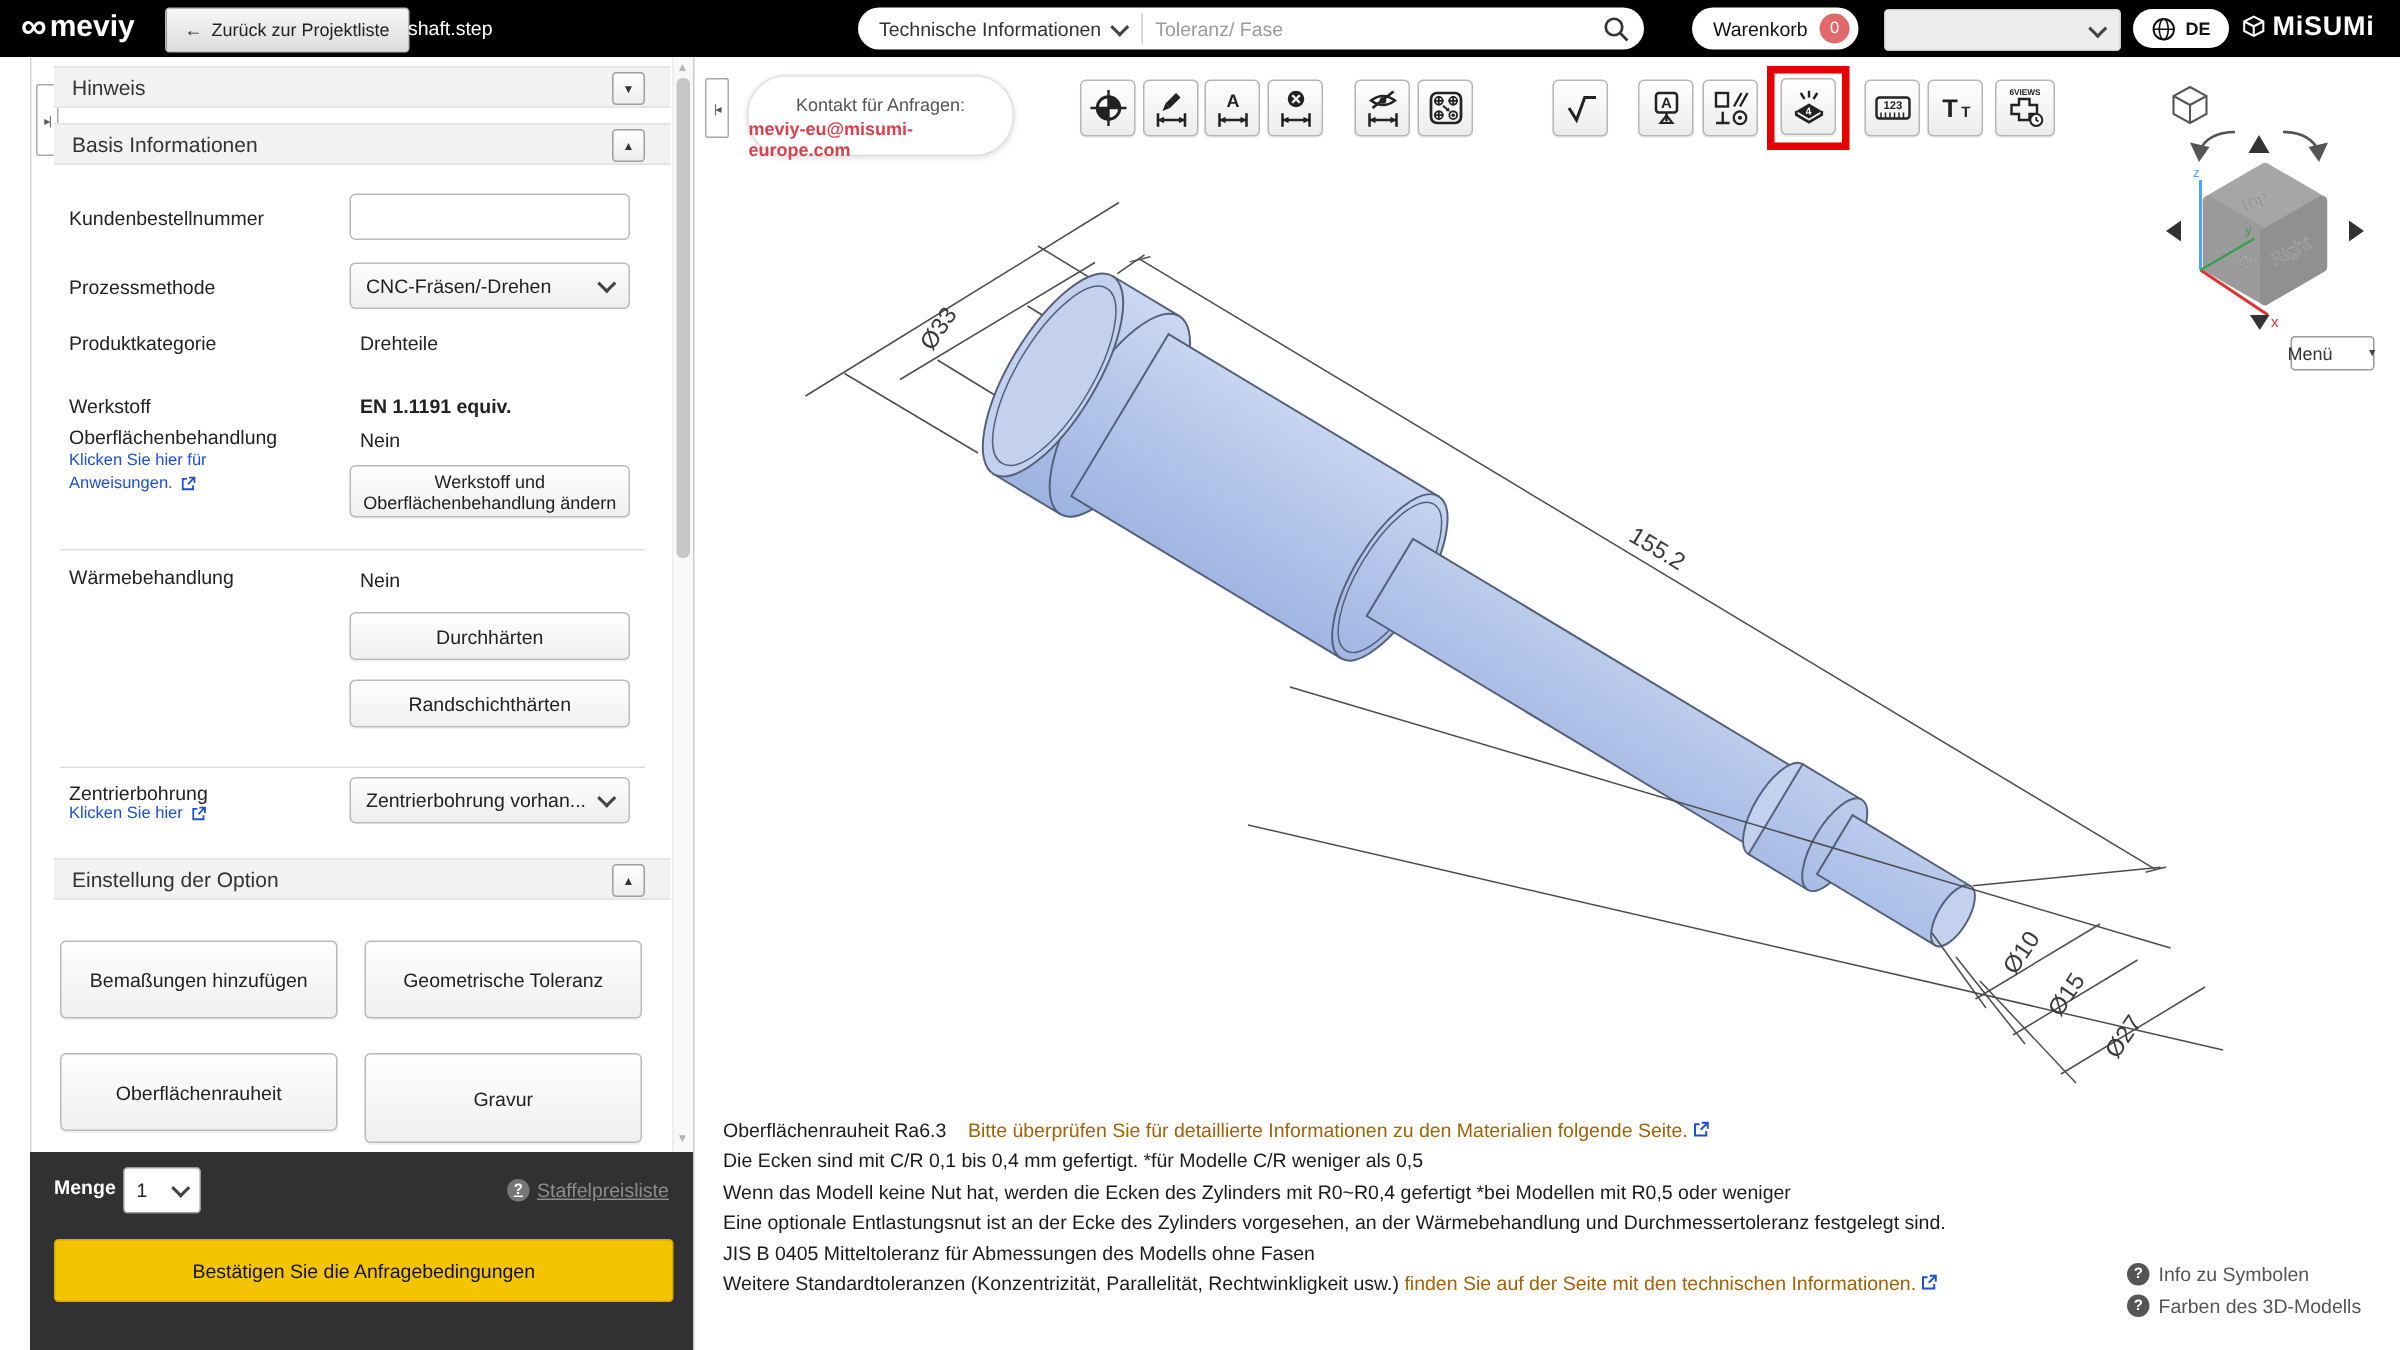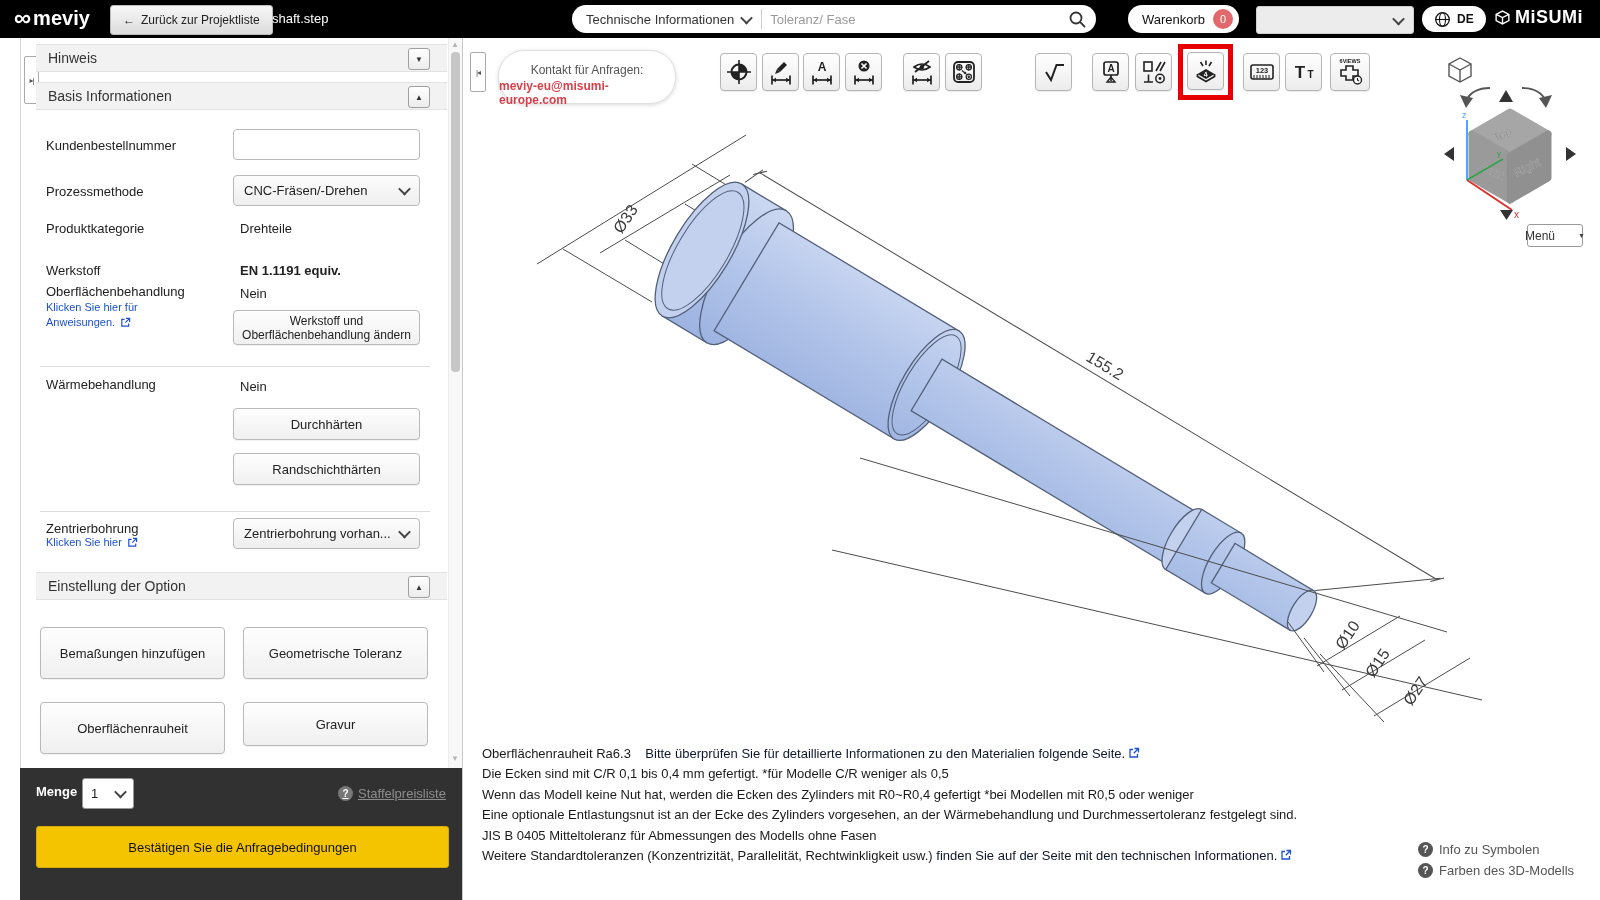--- a/index.html
+++ b/index.html
@@ -64,21 +64,21 @@
         box-sizing:border-box;display:flex;align-items:center;justify-content:center;cursor:pointer;box-shadow:0 1px 1px rgba(0,0,0,.08);}
   .redwrap{position:absolute;left:1178px;top:44px;width:55px;height:56px;border:5px solid #e60000;box-sizing:border-box;}
   .redwrap .tbtn{left:4px;top:3px;}
   svg text{font-family:"Liberation Sans",sans-serif;}
   .scene{position:absolute;left:462px;top:38px;}
   .cubew{position:absolute;left:1400px;top:50px;}
   .menubtn{position:absolute;left:1527px;top:224px;width:54px;height:21px;background:#fff;border:1px solid #999;border-radius:3px;
            font-size:12px;color:#333;display:flex;align-items:center;justify-content:center;gap:23px;cursor:pointer;}
   .menubtn .tri{font-size:7px;color:#444;}
   .notes{position:absolute;left:482px;top:744px;width:820px;font-size:13px;line-height:20.4px;color:#1a1a1a;}
-  .notes a{color:#0f172a;text-decoration:none;cursor:pointer;}
+  .notes a{color:#a16207;text-decoration:none;cursor:pointer;}
   .extic{vertical-align:-1px;margin-left:3px;}
   .helpbox{position:absolute;left:1418px;top:842px;font-size:13px;color:#555;}
   .helprow{display:flex;align-items:center;gap:6px;margin-bottom:6px;cursor:pointer;}
   .helprow .qicon{background:#555;}
   .dimtxt{font-size:16px;fill:#3c3c3c;}
 </style>
 </head>
 <body>
 
 <div id="app">
@@ -214,21 +214,21 @@
 
   <div class="wbtn" style="left:40px;top:627px;width:185px;height:52px;">
     <span>Bemaßungen hinzufügen</span>
   </div>
   <div class="wbtn" style="left:243px;top:627px;width:185px;height:52px;">
     <span>Geometrische Toleranz</span>
   </div>
   <div class="wbtn" style="left:40px;top:702px;width:185px;height:52px;">
     <span>Oberflächenrauheit</span>
   </div>
-  <div class="wbtn" style="left:243px;top:702px;width:185px;height:44px;">
+  <div class="wbtn" style="left:243px;top:702px;width:185px;height:60px;">
     <span>Gravur</span>
   </div>
 
   <div class="scroll"></div>
   <div class="scrarr" style="top:40px;">▲</div>
   <div class="thumb"></div>
   <div class="scrarr" style="top:754px;">▼</div>
 
   <footer class="sidefoot">
     <span style="position:absolute;left:16px;top:16px;color:#fff;font-size:13px;font-weight:bold;">Menge</span>

